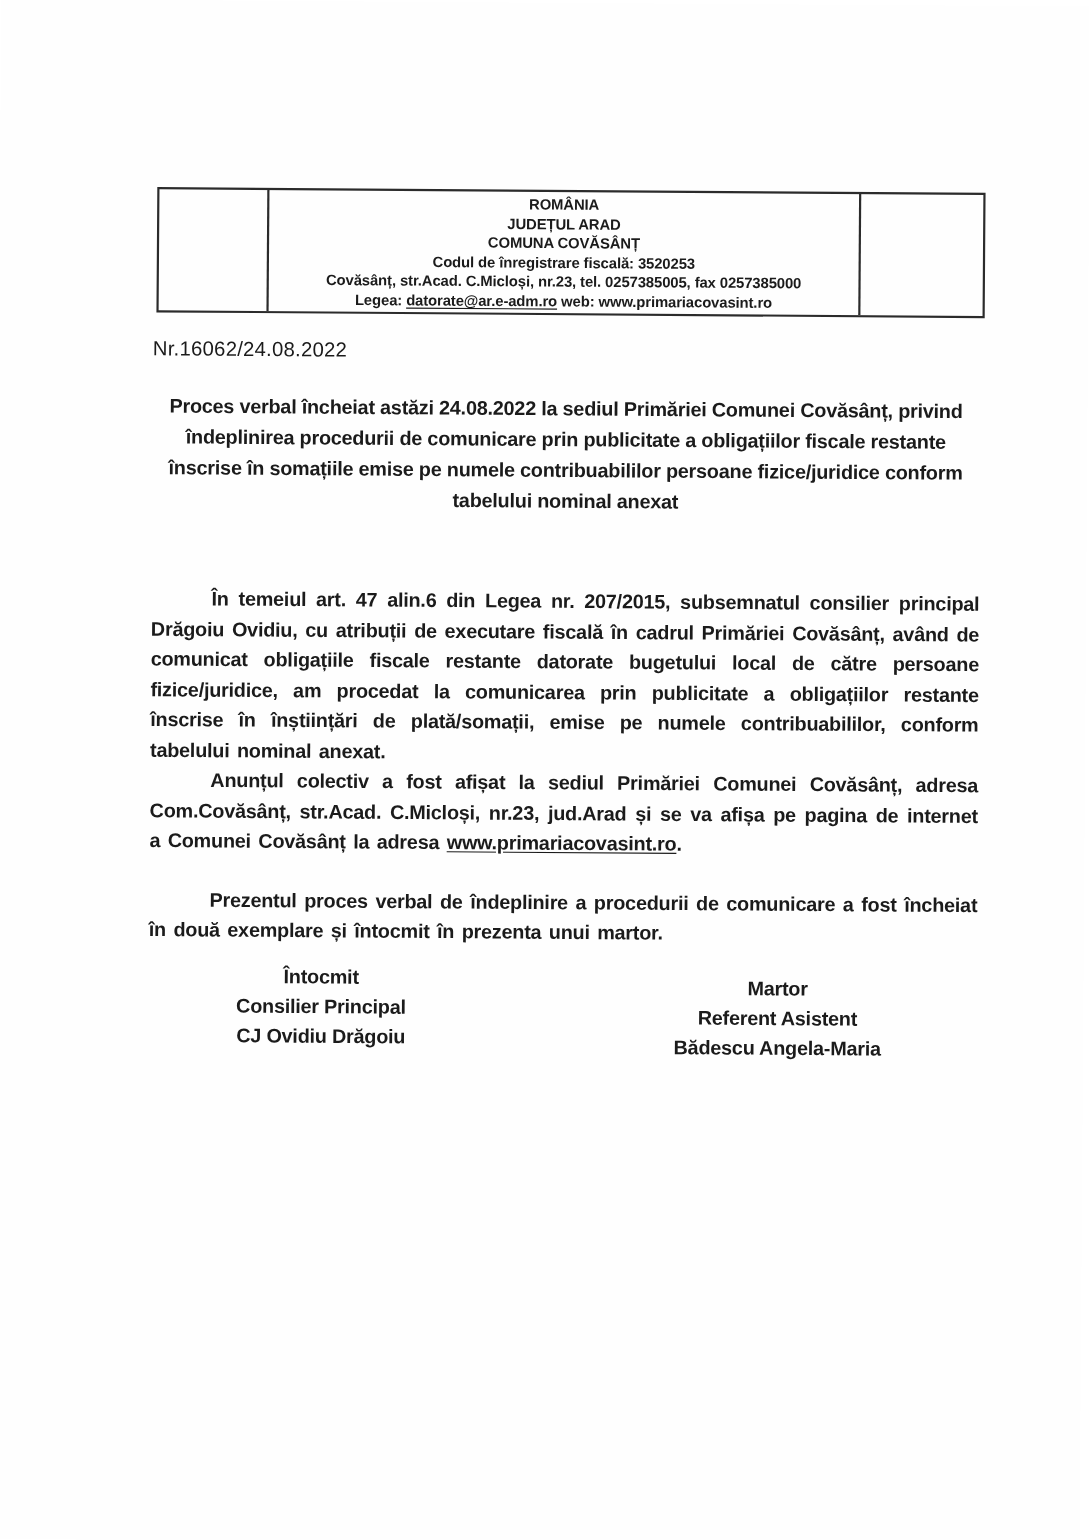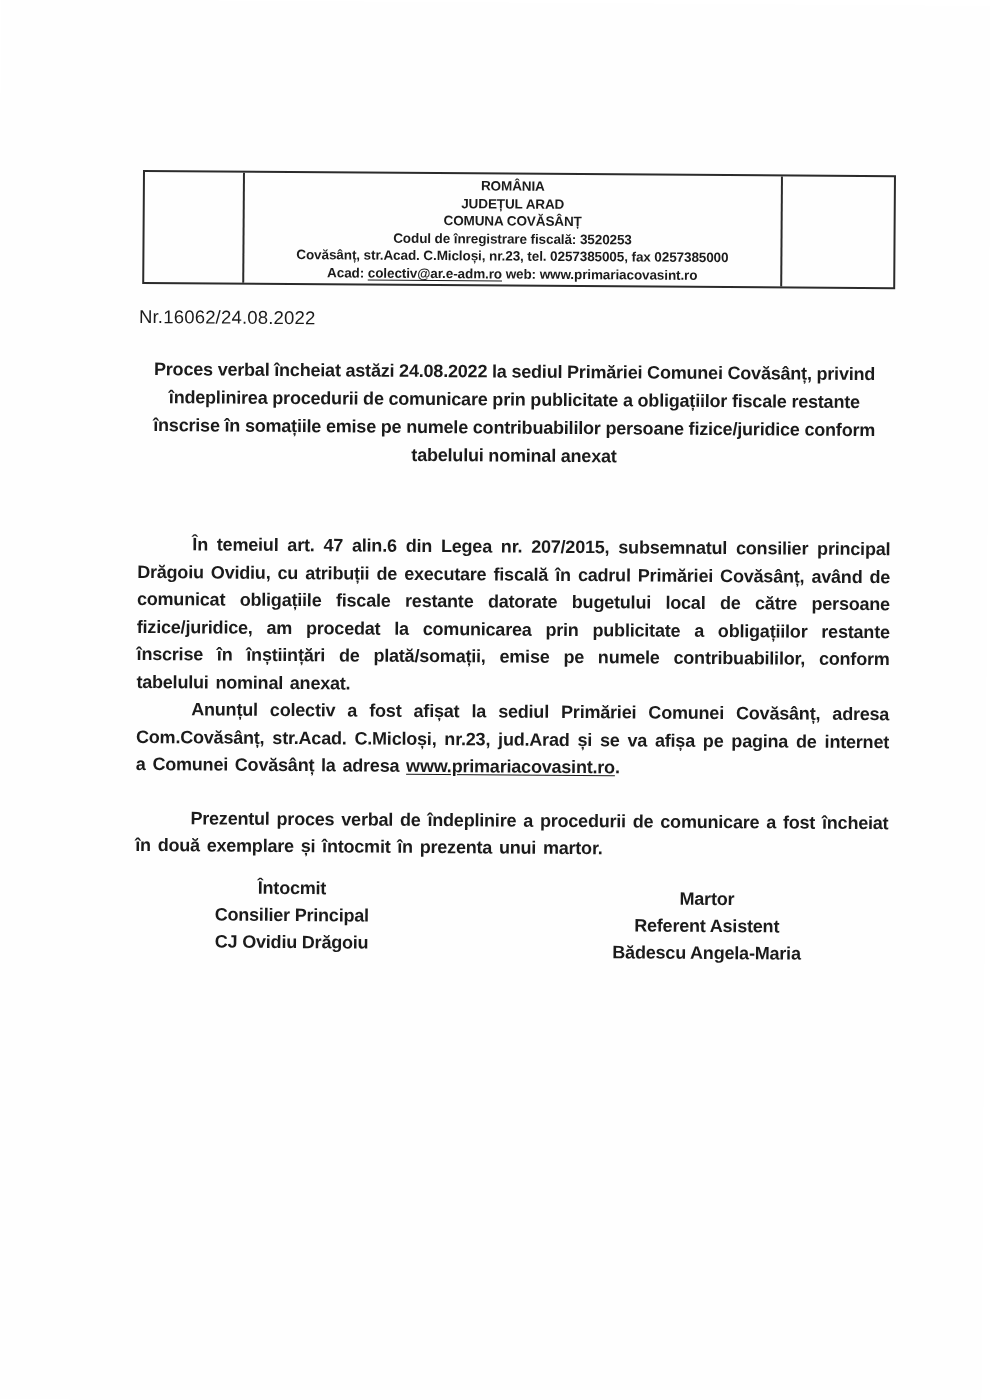--- a/index.html
+++ b/index.html
@@ -123,21 +123,21 @@
 <div class="sheet">
 
   <div class="header-table">
     <div class="cell-left"></div>
     <div class="cell-mid">
       <div>ROMÂNIA</div>
       <div>JUDEȚUL ARAD</div>
       <div>COMUNA COVĂSÂNȚ</div>
       <div>Codul de înregistrare fiscală: 3520253</div>
       <div>Covăsânț, str.Acad. C.Micloși, nr.23, tel. 0257385005, fax 0257385000</div>
-      <div><span>Acad: </span><span class="u">colectiv@ar.e-adm.ro</span><span> web: www.primariacovasint.ro</span></div>
+      <div><span>Legea: </span><span class="u">datorate@ar.e-adm.ro</span><span> web: www.primariacovasint.ro</span></div>
     </div>
     <div class="cell-right"></div>
   </div>
 
   <div class="doc-number">Nr.16062/24.08.2022</div>
 
   <div class="title">Proces verbal încheiat astăzi 24.08.2022 la sediul Primăriei Comunei Covăsânț, privind îndeplinirea procedurii de comunicare prin publicitate a obligațiilor fiscale restante înscrise în somațiile emise pe numele contribuabililor persoane fizice/juridice conform tabelului nominal anexat</div>
 
   <div class="body-text">
     <p>În temeiul art. 47 alin.6 din Legea nr. 207/2015, subsemnatul consilier principal Drăgoiu Ovidiu, cu atribuții de executare fiscală în cadrul Primăriei Covăsânț, având de comunicat obligațiile fiscale restante datorate bugetului local de către persoane fizice/juridice, am procedat la comunicarea prin publicitate a obligațiilor restante înscrise în înștiințări de plată/somații, emise pe numele contribuabililor, conform tabelului nominal anexat.</p>

